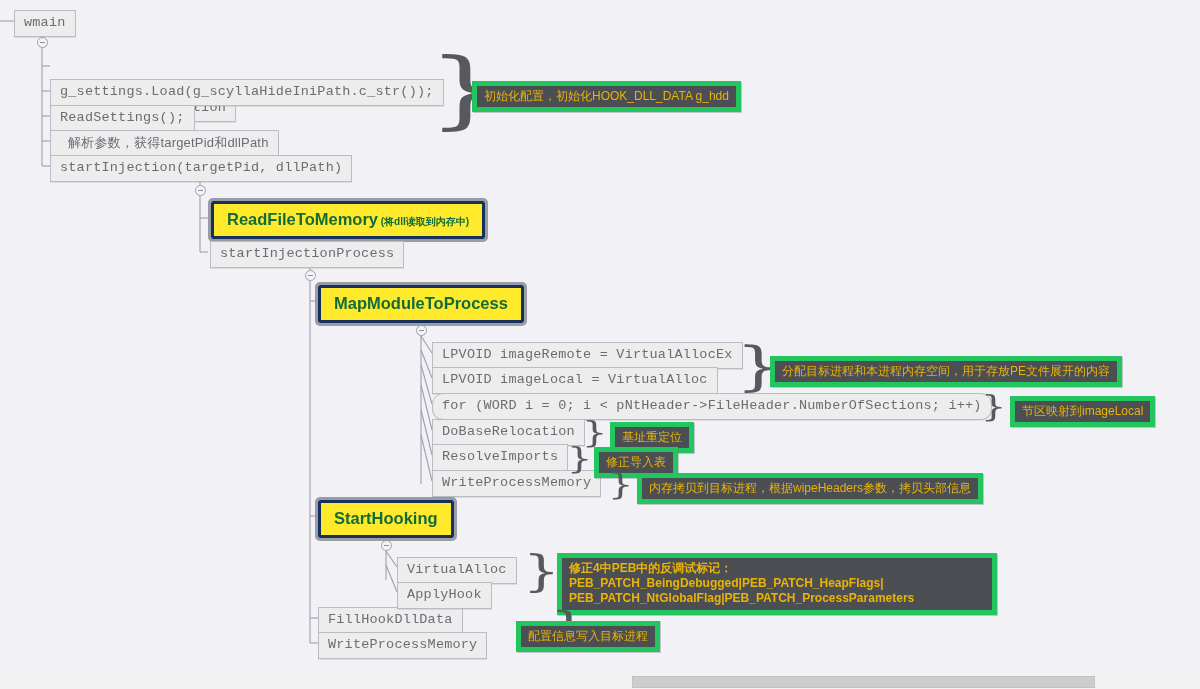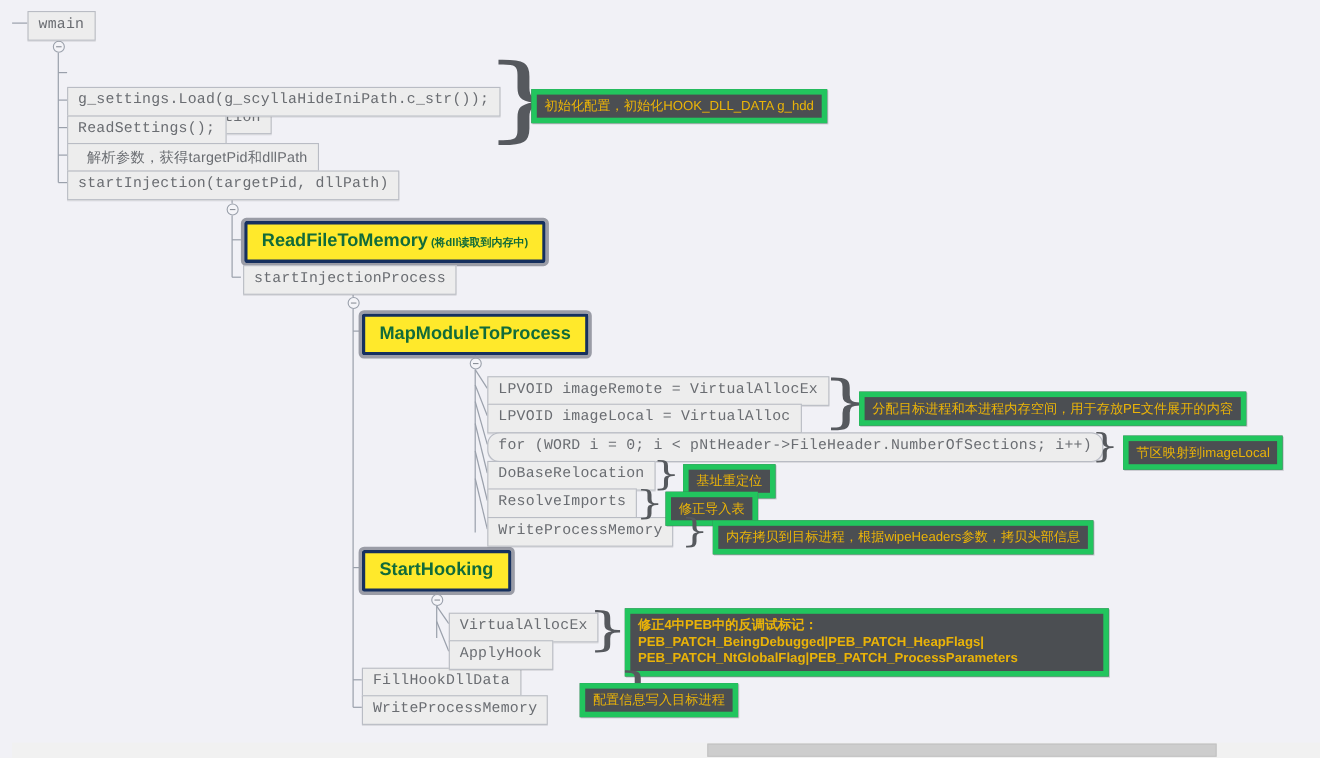--- a/index.html
+++ b/index.html
@@ -4,21 +4,21 @@
 <style>
   * { box-sizing: border-box; }
   html, body { margin:0; padding:0; }
   body {
     width:1200px; height:689px;
     background:#f1f1f6;
     font-family:"Liberation Sans", sans-serif;
     overflow:hidden;
     position:relative;
   }
-  #canvas { position:absolute; left:11px; top:0; width:952px; height:689px; }
+  #canvas { position:absolute; left:0; top:0; width:952px; height:689px; }
   svg.wires { position:absolute; left:0; top:0; width:1200px; height:689px; pointer-events:none; }
 
   
   .node {
     position:absolute;
     background:#ededed;
     border:1px solid #b9bcc4;
     color:#6a6d72;
     font-family:"Liberation Mono", monospace;
     font-size:13.5px;
@@ -191,21 +191,21 @@
 
   <div class="brace" style="left:585px; top:417px; font-size:30px; transform:scaleX(1.35);">}</div>
   <div class="anno" style="left:610px; top:422px;">基址重定位</div>
 
   <div class="brace" style="left:570px; top:443px; font-size:30px; transform:scaleX(1.35);">}</div>
   <div class="anno" style="left:594px; top:447px;text-align:right;">修正导入表</div>
 
   <div class="brace" style="left:611px; top:469px; font-size:30px; transform:scaleX(1.35);">}</div>
   <div class="anno" style="left:637px; top:473px;">内存拷贝到目标进程，根据wipeHeaders参数，拷贝头部信息</div>
 
-  <div class="node" style="left:397px; top:557px;">VirtualAllocEx</div>
+  <div class="node" style="left:397px; top:557px;">VirtualAlloc</div>
   <div class="node" style="left:397px; top:582px;">ApplyHook</div>
 
   <div class="brace" style="left:528px; top:551px; font-size:42px; transform:scaleX(1.4);">}</div>
   <div class="anno two" style="left:557px; top:553px; white-space:normal; width:440px;font-weight:bold;">
     <span>修正4中PEB中的反调试标记：PEB_PATCH_BeingDebugged|PEB_PATCH_HeapFlags|</span><br>
     <span>PEB_PATCH_NtGlobalFlag|PEB_PATCH_ProcessParameters</span>
   </div>
 
   <div class="brace" style="left:555px; top:607px; font-size:44px; transform:scaleX(1.4);">}</div>
   <div class="anno" style="left:516px; top:621px;">配置信息写入目标进程</div>

